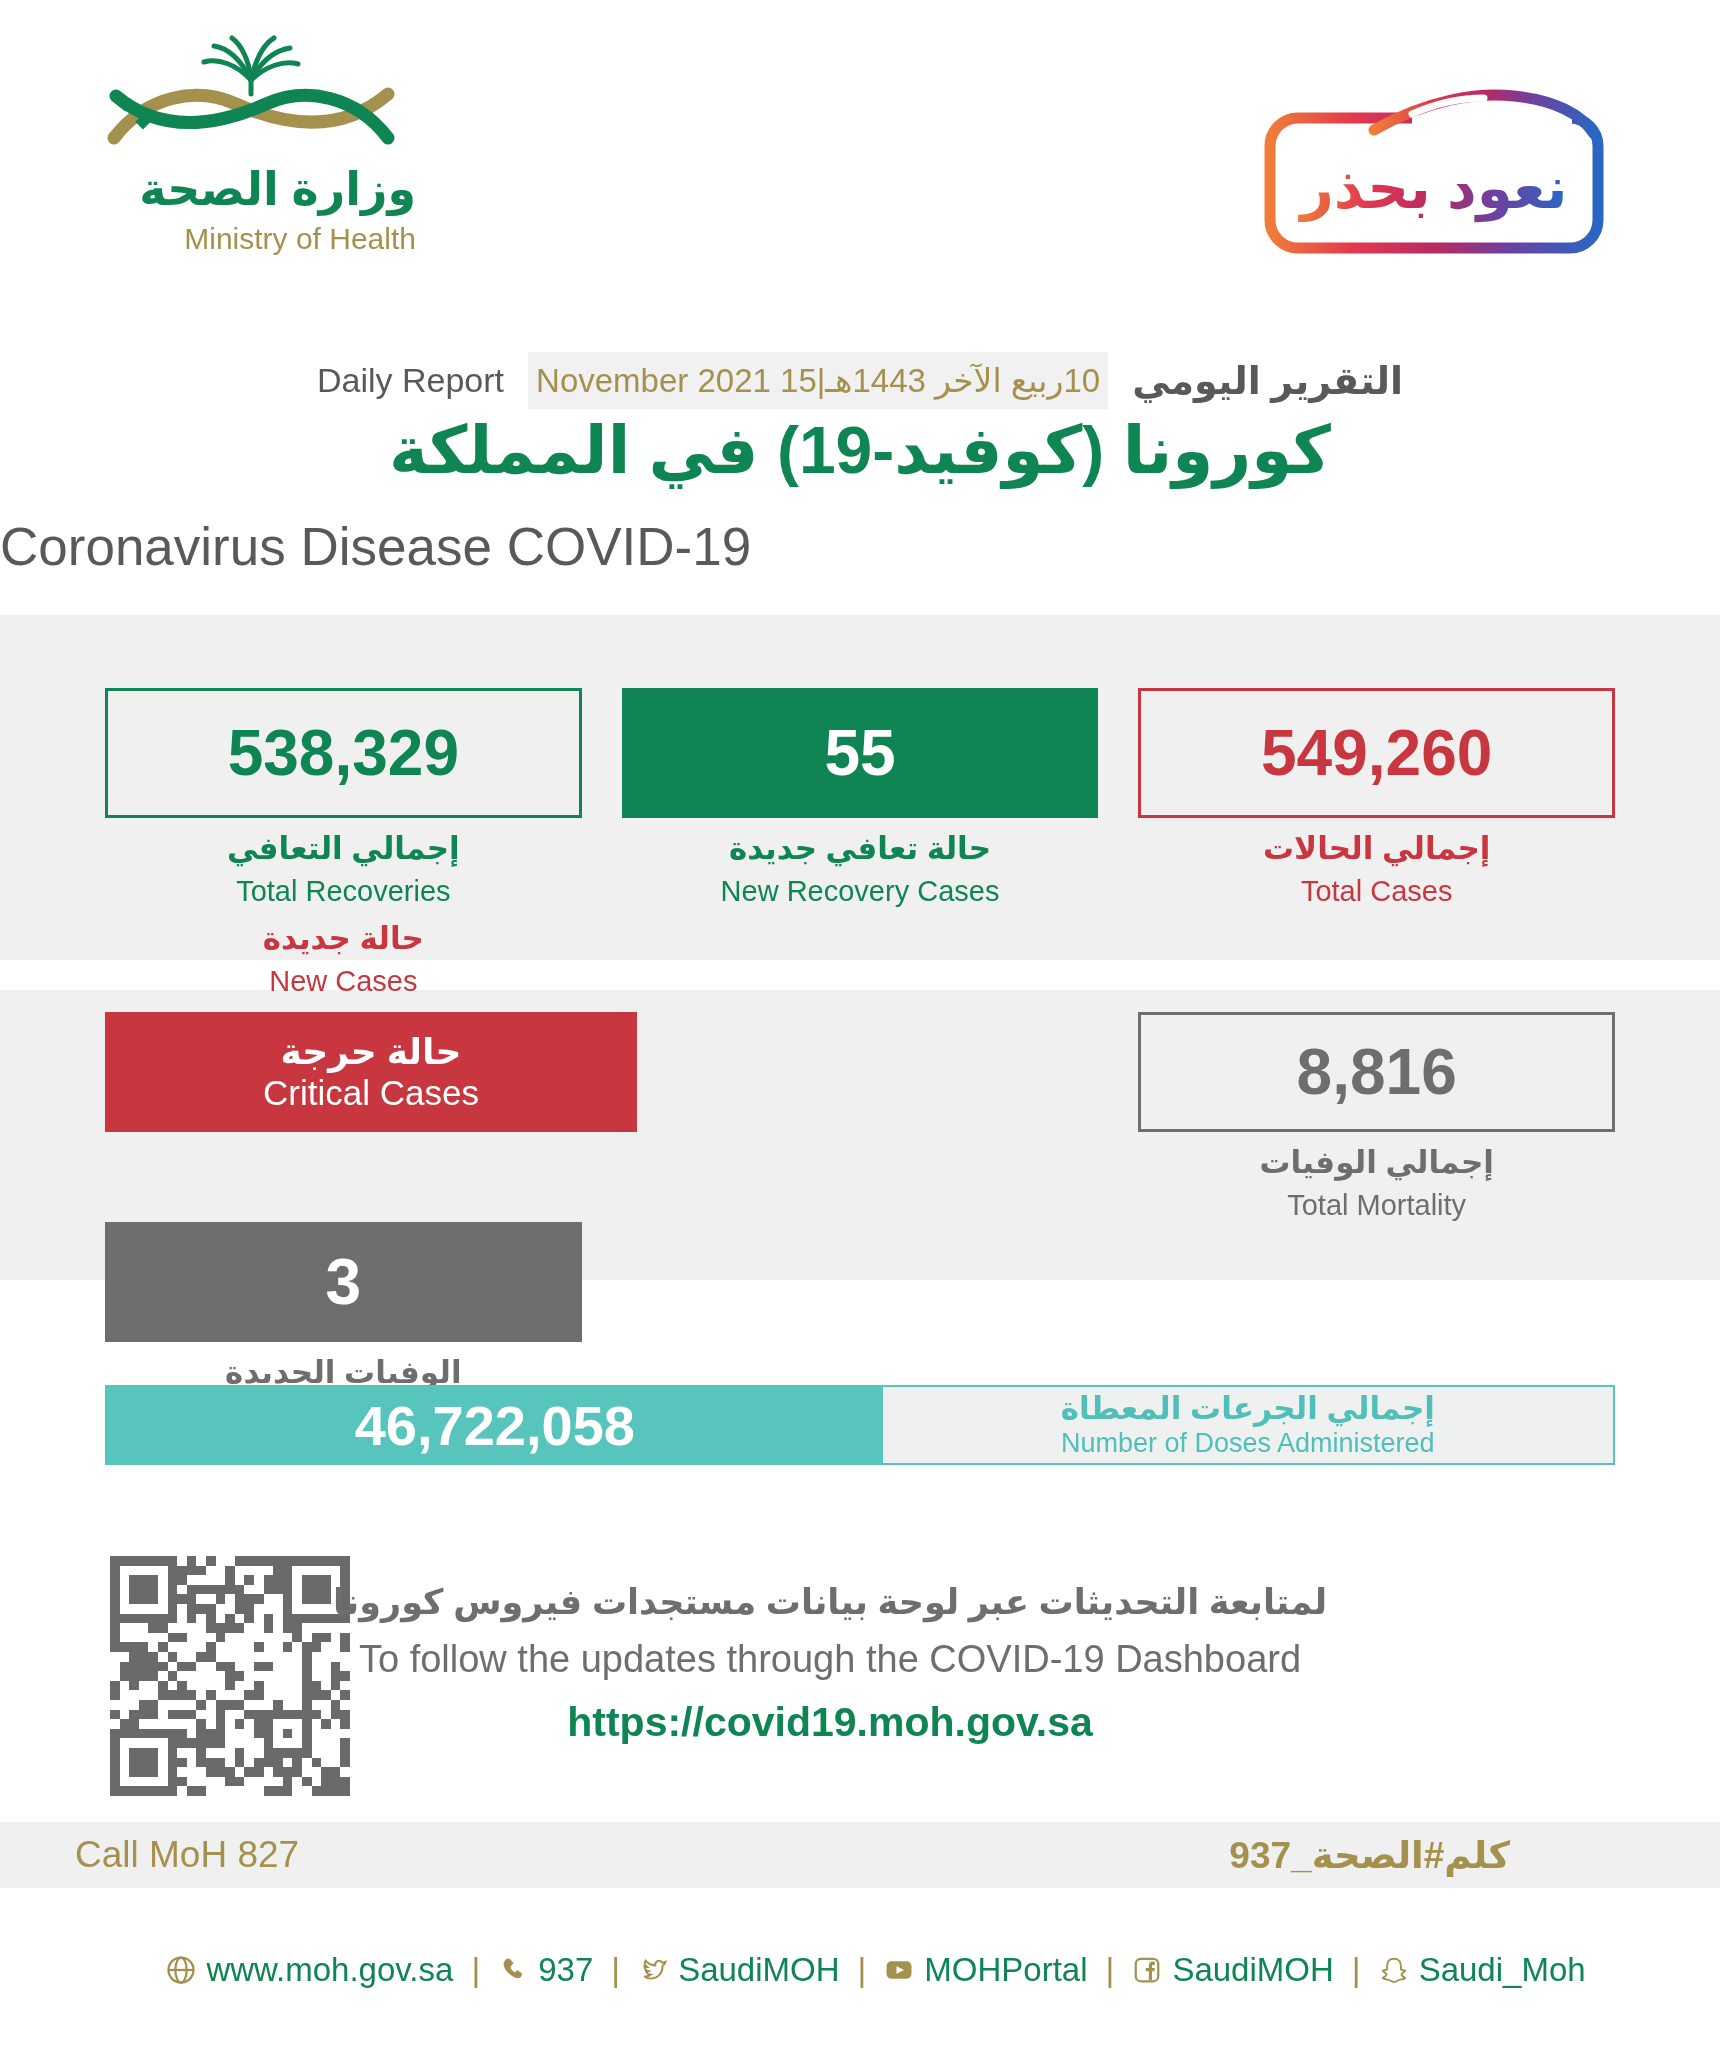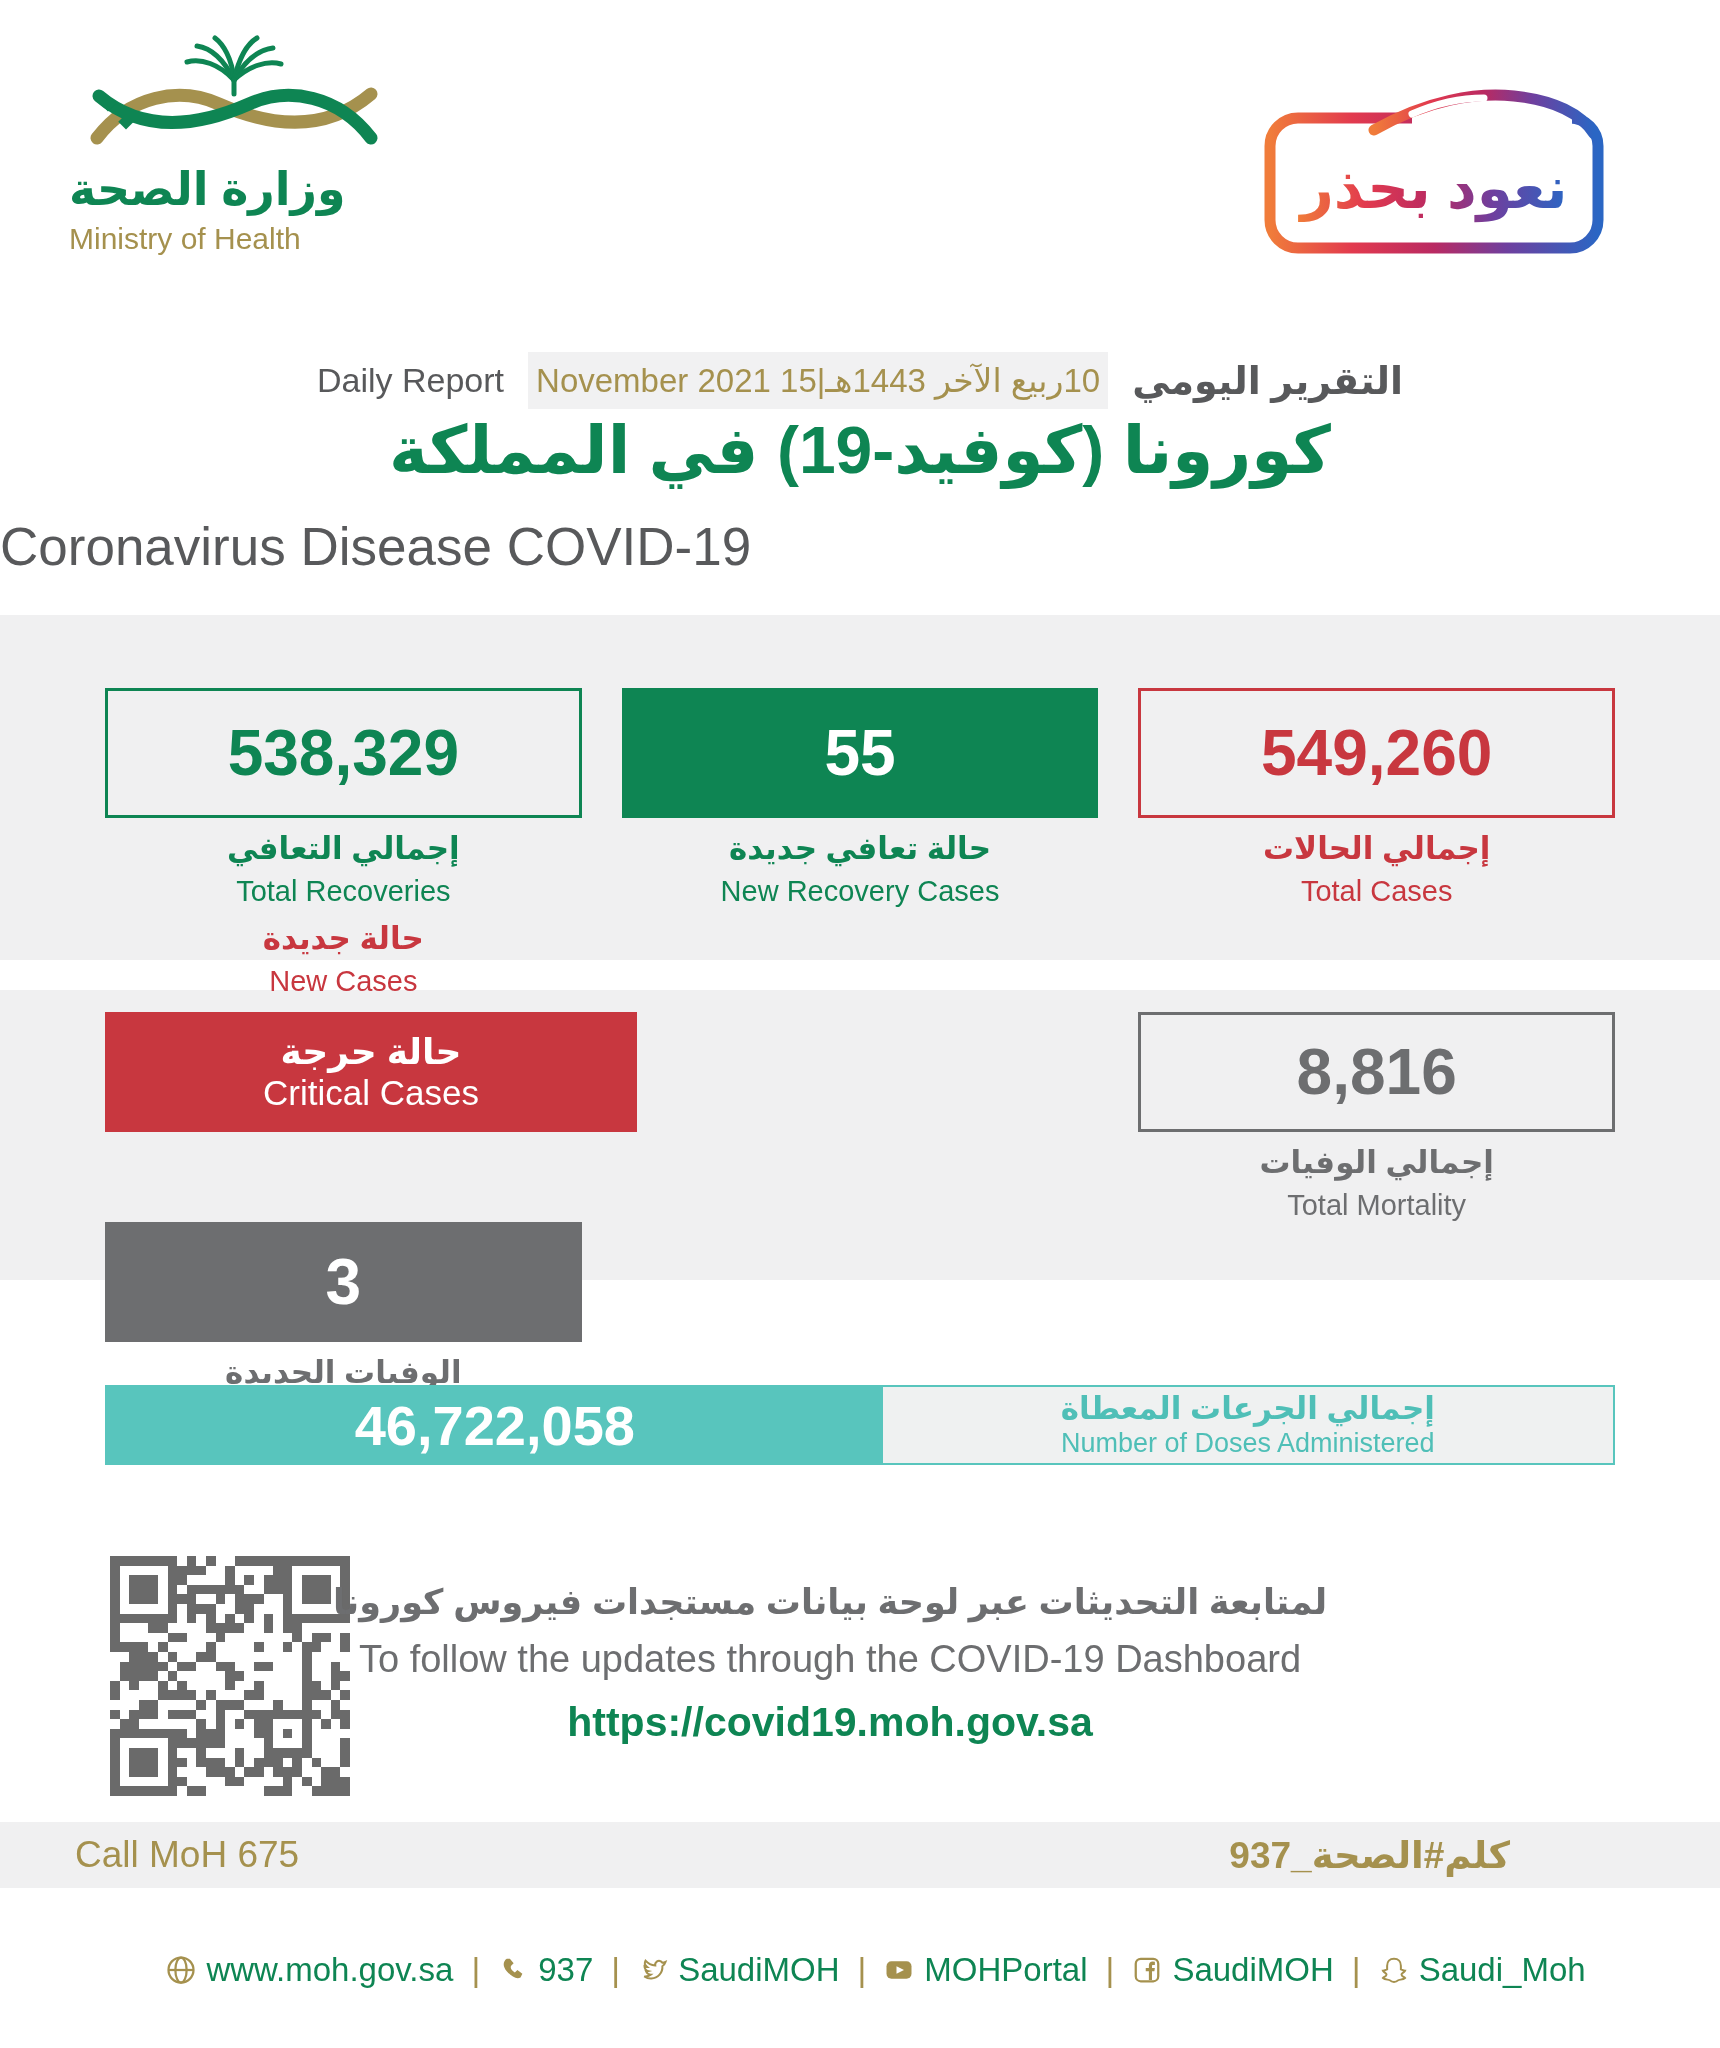--- a/index.html
+++ b/index.html
@@ -5,21 +5,21 @@
   :root{
     --green:#0E8553; --red:#C8373F; --slate:#58595B; --midgray:#6D6E70;
     --gold:#A5914E; --teal:#58C5BD; --tealtext:#4FBFB7; --band:#F0F0F1;
     --qr:#6A6A6A;
   }
   *{margin:0;padding:0;box-sizing:border-box}
   body{width:1720px;height:2048px;background:#fff;font-family:"Liberation Sans","DejaVu Sans",sans-serif;position:relative;overflow:hidden}
   .abs{position:absolute}
 
   
-  .logo-block{left:69px;top:26px;width:340px;text-align:left}
+  .logo-block{left:76px;top:26px;width:340px;text-align:right}
   .logo-ar{font-size:46px;font-weight:bold;color:var(--green);margin-top:2px}
   .logo-en{font-size:30px;color:var(--gold);margin-top:6px}
 
   
   .badge{left:1262px;top:88px;width:345px;height:170px}
 
   
   .report-line{top:352px;left:0;width:100%;display:flex;justify-content:center;align-items:center;gap:24px;direction:rtl}
   .report-ar{font-size:38px;font-weight:bold;color:var(--slate)}
   .date-box{background:#F1F1F2;color:var(--gold);font-size:33px;padding:9px 8px;direction:rtl;white-space:nowrap}
@@ -817,21 +817,21 @@
     <div class="on"></div>
   </div>
 
 <div class="abs dash">
   <div class="dash-ar">لمتابعة التحديثات عبر لوحة بيانات مستجدات فيروس كورونا</div>
   <div class="dash-en">To follow the updates through the COVID-19 Dashboard</div>
   <div class="dash-url">https://covid19.moh.gov.sa</div>
 </div>
 
 <div class="abs call-band">
-  <span class="call-en">Call MoH 675</span>
+  <span class="call-en">Call MoH 827</span>
   <span class="call-ar">كلم#الصحة_937</span>
 </div>
 
 <div class="abs footer">
   <div class="f-item">
     <svg class="f-icon" viewBox="0 0 24 24" fill="none" stroke="#A5914E" stroke-width="1.8">
       <circle cx="12" cy="12" r="10"></circle>
         <line x1="2" y1="12" x2="22" y2="12"></line>
         <ellipse cx="12" cy="12" rx="4.5" ry="10"></ellipse>
     </svg>

